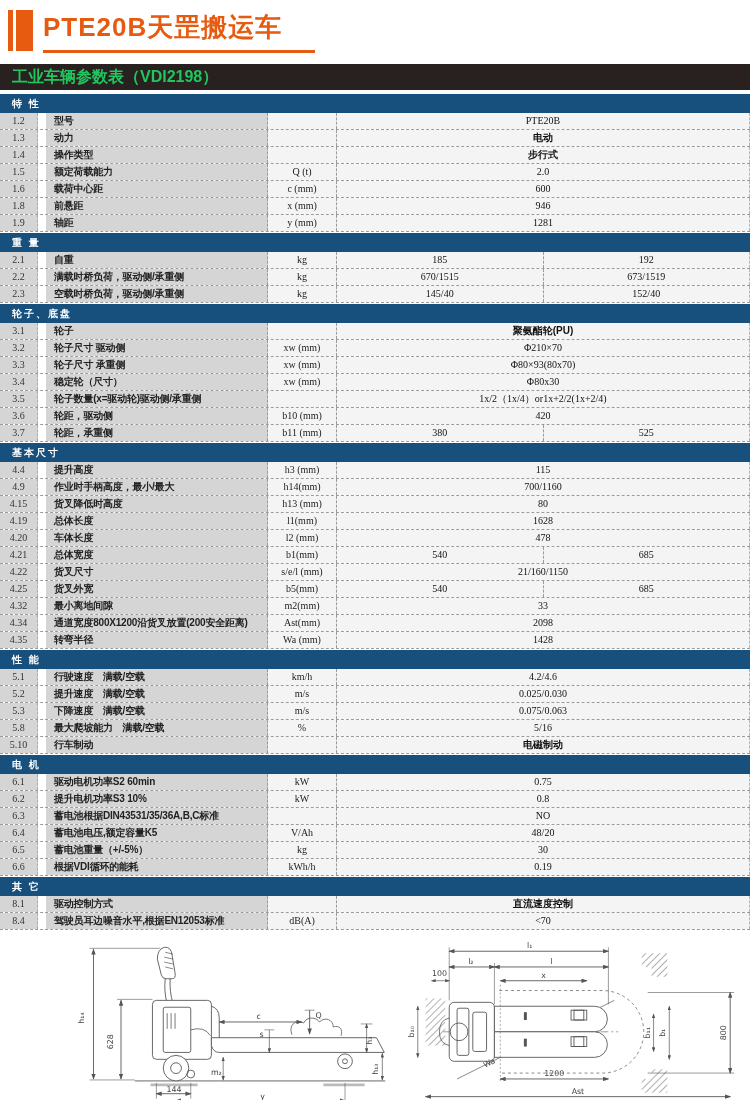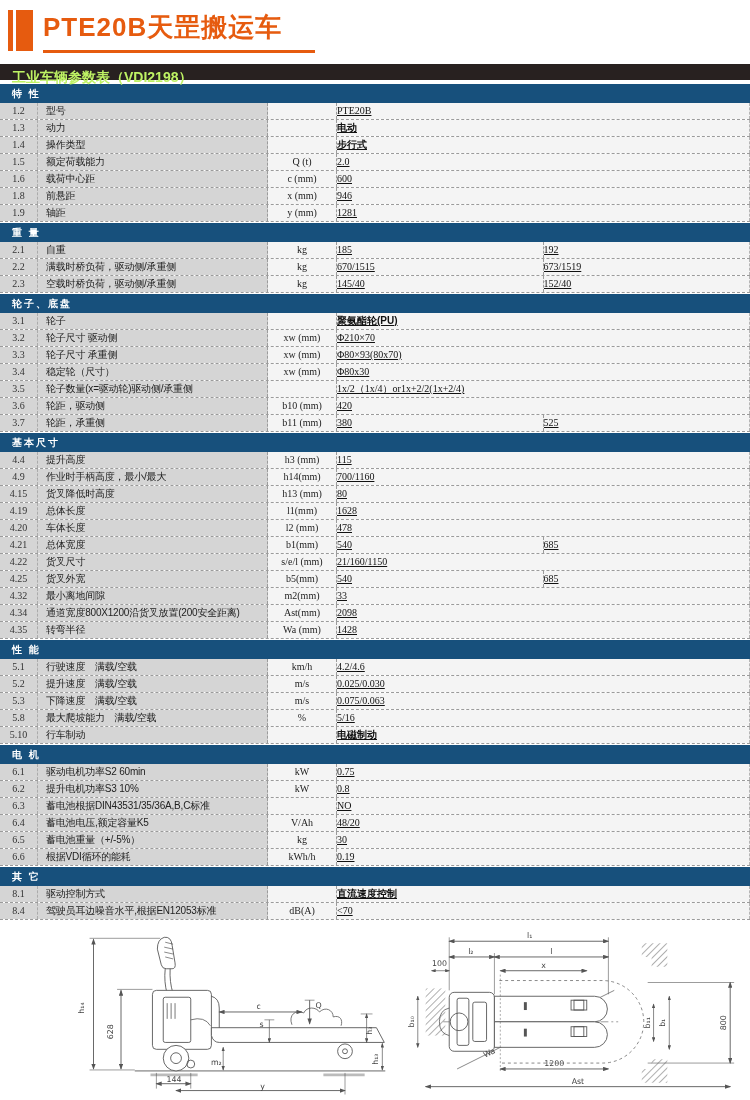--- a/index.html
+++ b/index.html
@@ -8,38 +8,38 @@
   
   .title-row{display:flex;align-items:flex-start;padding:9px 0 0 8px;}
   .brand-bars{display:flex;margin-top:1px;}
   .bar-thin{width:5px;height:41px;background:var(--orange);}
   .bar-square{width:17px;height:41px;background:var(--orange);margin-left:3px;}
   .title-block{margin-left:10px;}
   .page-title{margin:0;font-size:26px;line-height:36px;font-weight:bold;color:var(--orange);letter-spacing:1px;}
   .title-underline{height:3px;background:var(--orange);width:272px;margin-top:5px;}
 
   
-  .header-bar{margin-top:11px;background:var(--darkbar);color:#bef264;height:16px;line-height:26px;
-    font-size:14px;font-weight:bold;padding-left:12px;}
+  .header-bar{margin-top:11px;background:var(--darkbar);color:#22c55e;height:26px;line-height:26px;
+    font-size:16px;font-weight:bold;padding-left:12px;}
 
   
   .spec-table{margin-top:3px;}
   .sec-header{background:var(--blue);color:#fff;font-weight:bold;font-size:10px;height:19px;
     line-height:19px;padding-left:12px;letter-spacing:2px;border-top:1px solid #fff;}
   .spec-row{display:grid;grid-template-columns:38px 230px 69px 1fr;height:17px;line-height:16px;
     border-bottom:1px dashed #9b9b9b;box-sizing:border-box;font-size:10px;}
   .cell{overflow:hidden;white-space:nowrap;}
   .c-no{background:var(--graycell);text-align:center;font-family:"Liberation Serif",serif;
     border-right:1px dashed #ababab;color:#333;}
-  .c-label{background:var(--graycell);font-weight:normal;padding-left:8px;
-    border-right:1px dashed #9b9b9b;color:#222;letter-spacing:-0.2px;}
+  .c-label{background:var(--graycell);font-weight:bold;padding-left:8px;
+    border-right:1px dashed #9b9b9b;color:#222;letter-spacing:-0.2px;margin-left:8px;}
   .c-unit{background:var(--lightcell);text-align:center;font-family:"Liberation Serif",serif;
     border-right:1px dashed #9b9b9b;color:#222;}
   .c-vals{display:flex;background:var(--lightcell);border-right:1px dashed #b5b5b5;}
-  .c-val{flex:1;text-align:left;font-family:"Liberation Serif",serif;color:#111;overflow:hidden;white-space:nowrap;text-decoration:underline;}
+  .c-val{flex:1;text-align:center;font-family:"Liberation Serif",serif;color:#111;overflow:hidden;white-space:nowrap;}
   .c-val + .c-val{border-left:1px dashed #9b9b9b;}
   .c-val.cjk{font-family:"Liberation Sans",sans-serif;font-weight:bold;}
 
   
   .diagrams{display:flex;margin-top:4px;padding-left:66px;}
   .diagrams svg{display:block;}
   .dimtext{font-family:"DejaVu Sans",sans-serif;font-size:8px;fill:#444;}
   :root{--orange:#e65b0f;--darkbar:#282120;--blue:#17507c;--graycell:#d5d5d5;--lightcell:#f4f4f4;}
 </style>
 </head>

